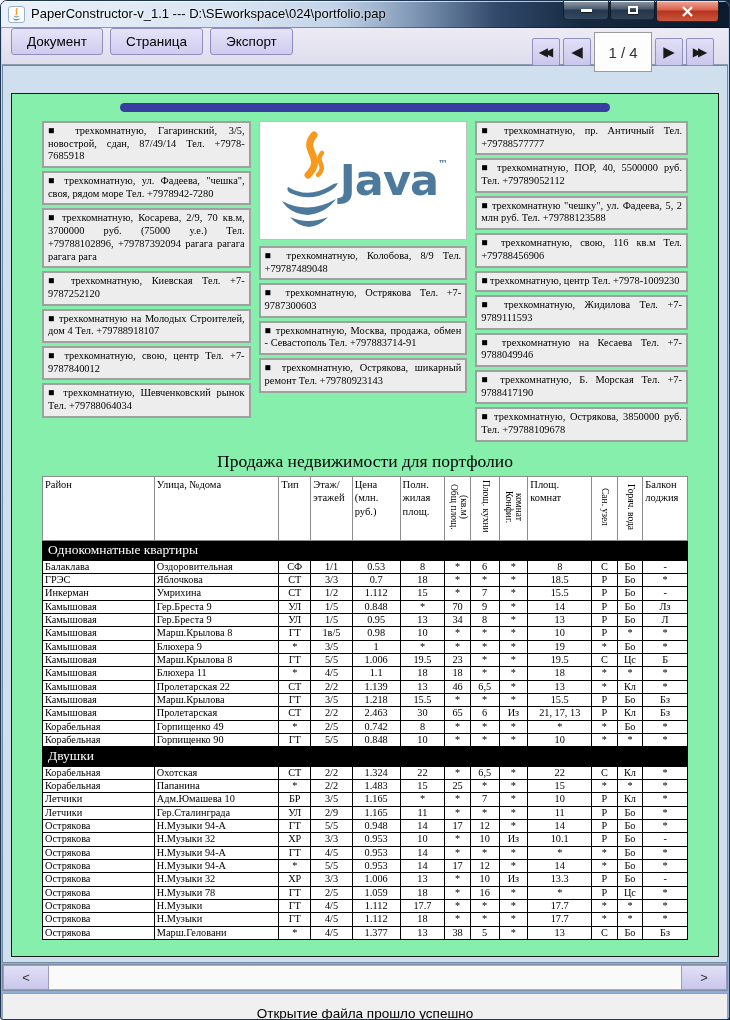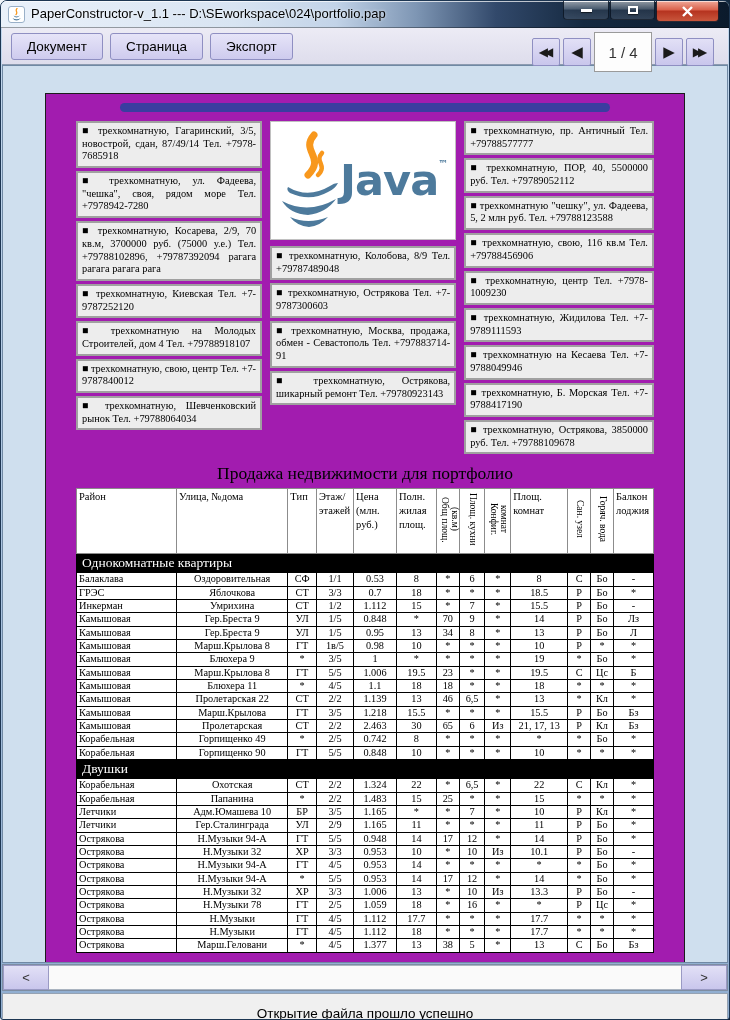--- a/index.html
+++ b/index.html
@@ -24,33 +24,33 @@
       background:linear-gradient(180deg,rgba(255,255,255,.55) 0%,rgba(170,185,200,.35) 45%,rgba(60,75,95,.45) 50%,rgba(110,125,145,.35) 100%);
       box-shadow:inset 0 1px 0 rgba(255,255,255,.6); cursor:default; }
   .cap.min { width:46px; } .cap.max { width:45px; }
   .cap.close { width:63px; height:21px;
       background:linear-gradient(180deg,#f0a898 0%,#d9604a 45%,#b5331f 50%,#c8563c 100%); }
   .glyph-min { width:11px; height:3px; background:#fff; box-shadow:0 1px 1px rgba(0,0,0,.6); }
   .glyph-max { width:10px; height:8px; border:2px solid #fff; box-shadow:0 1px 1px rgba(0,0,0,.5); }
 
   
   .toolbar { position:relative; height:37px; margin:0 1px; background:linear-gradient(180deg,#ecebf5,#deddec);
-      border-bottom:1px solid #8d9bb0; display:flex; align-items:center; padding-left:9px; gap:7px; }
+      border-bottom:1px solid #8d9bb0; display:flex; align-items:flex-start; padding-left:9px; gap:7px; }
   .tb-btn { font-family:"Liberation Sans",sans-serif; font-size:13.5px; color:#000; padding:5px 15px;
       background:linear-gradient(180deg,#e6e4f8,#cecbee); border:1px solid #8f8fc2; border-radius:3px; cursor:default; }
   .nav { position:absolute; right:14px; top:4px; display:flex; gap:3px; align-items:center; }
   .nav-btn { width:28px; height:28px; background:linear-gradient(180deg,#e2e0f6,#c9c6ec); border:1px solid #8f8fc2;
       border-radius:2px; display:flex; align-items:center; justify-content:center; font-size:15px; color:#1a1a1a; cursor:default; }
   .nav-btn.dbl { font-size:12px; letter-spacing:-4px; padding-right:4px; }
   .page-ind { width:58px; height:40px; background:#fdfdfd; border:1px solid #9a9a9a; display:flex;
       align-items:center; justify-content:center; font-size:15px; color:#333; }
 
   
   .preview { height:898px; margin:0 1px; background:#cfdfee; border:1px solid #7089a4; overflow:hidden; }
-  .paper { width:640px; margin:27px auto 0; background:#a21caf; border:1px solid #1c1c1c;
+  .paper { width:708px; margin:27px auto 0; background:#86efac; border:1px solid #1c1c1c;
       padding:7px 30px 16px 30px; font-family:"Liberation Serif","DejaVu Serif",serif; color:#000; }
   .bluebar { height:9px; border-radius:5px; background:#3a3da0; }
   .bluebar.top { width:490px; margin:2px auto 9px; }
 
   
   .ads { display:grid; grid-template-columns:1fr 1fr 1.02fr; column-gap:8px; }
   .ad-col { display:flex; flex-direction:column; gap:3px; }
   .ad { background:#ededed; border:2px solid #a0a0a0; padding:2px 4px 3px; font-size:10.4px;
       line-height:1.22; text-align:justify; }
   .logo-box { background:#fff; border:1px solid #c0c0c0; height:119px; display:flex;
@@ -65,21 +65,21 @@
   
   table { width:100%; border-collapse:collapse; table-layout:fixed; background:#fbd5de;border-radius:7px; }
   th { border:1px solid #8c8c8c; background:#fff; font-weight:normal; font-size:10.5px;
       height:62px; padding:1px 2px; vertical-align:top; text-align:left; line-height:1.3; }
   th.vert { vertical-align:middle; text-align:center; }
   th.vert span { writing-mode:vertical-lr; font-size:9.5px; line-height:1.05; max-height:58px; display:inline-block; }
   td { border:1px solid #000; background:#fff; font-size:10.3px; padding:0 2px; height:13px;
       line-height:1.2; white-space:nowrap; overflow:hidden; }
   tr.section td { background:#000; color:#fff; font-size:13.5px; height:17px; padding:1px 5px;
       border-color:#000; text-align:left; }
-  td.al { text-align:left; } td.ar { text-align:center;font-family:Liberation Serif, serif; } td.ac { text-align:center; }
+  td.al { text-align:left; } td.ar { text-align:left;font-family:Liberation Serif, serif; } td.ac { text-align:center; }
 
   
   .hscroll { height:27px; margin:1px 1px 0; background:#e9e9f1; border:1px solid #7d8da2;
       display:flex; align-items:stretch; }
   .sc-btn { width:46px; background:linear-gradient(180deg,#e2e0f6,#c9c6ec); border:1px solid #9a9ac4;
       font-size:13px; color:#333; display:flex; align-items:center; justify-content:center; cursor:default; }
   .sc-track { flex:1; background:#fafafa; border:1px solid #aab4c0; border-left:none; border-right:none; }
 
   
   .statusbar { height:40px; margin:2px 1px 0; background:#f0f0f0; border:1px solid #95a2b2;

